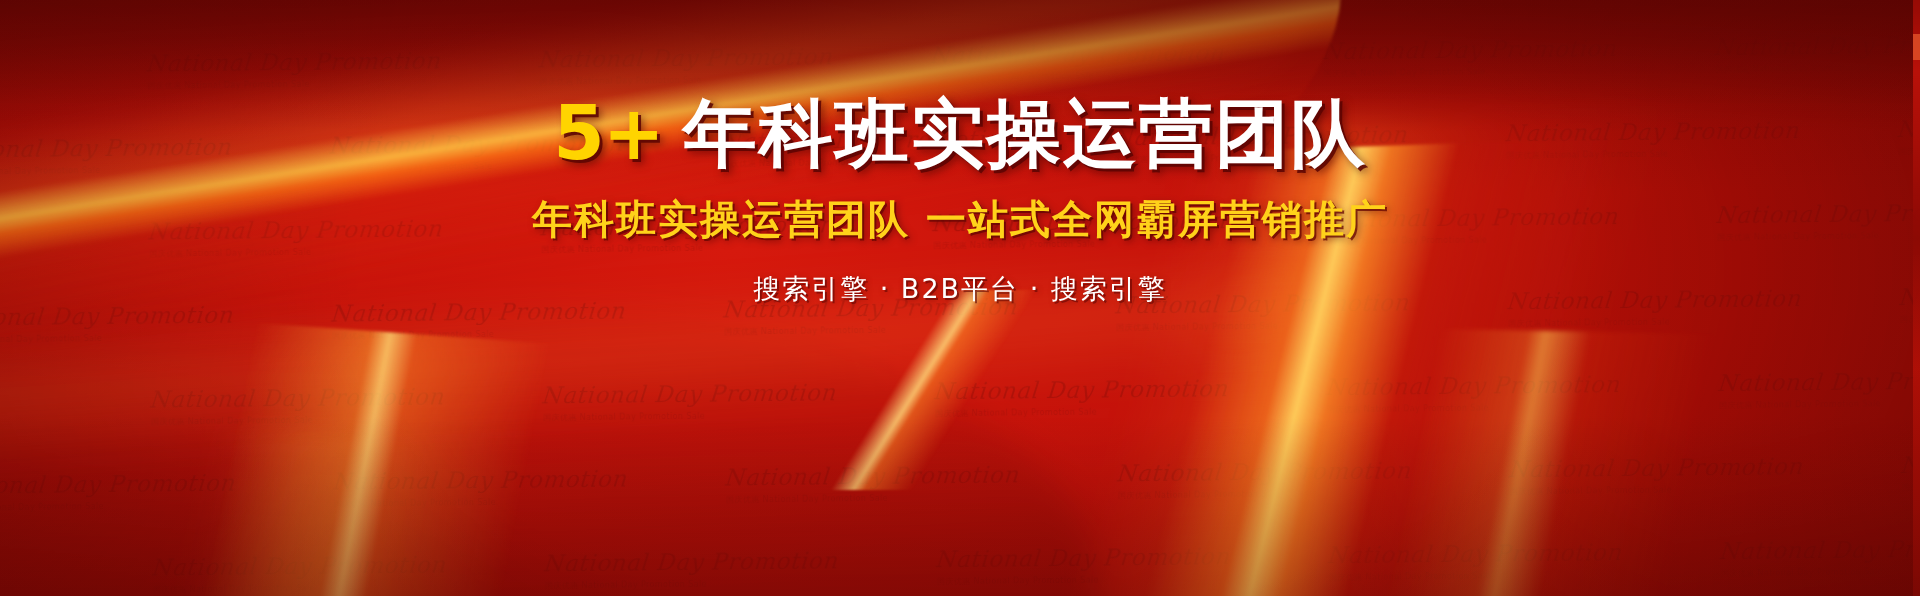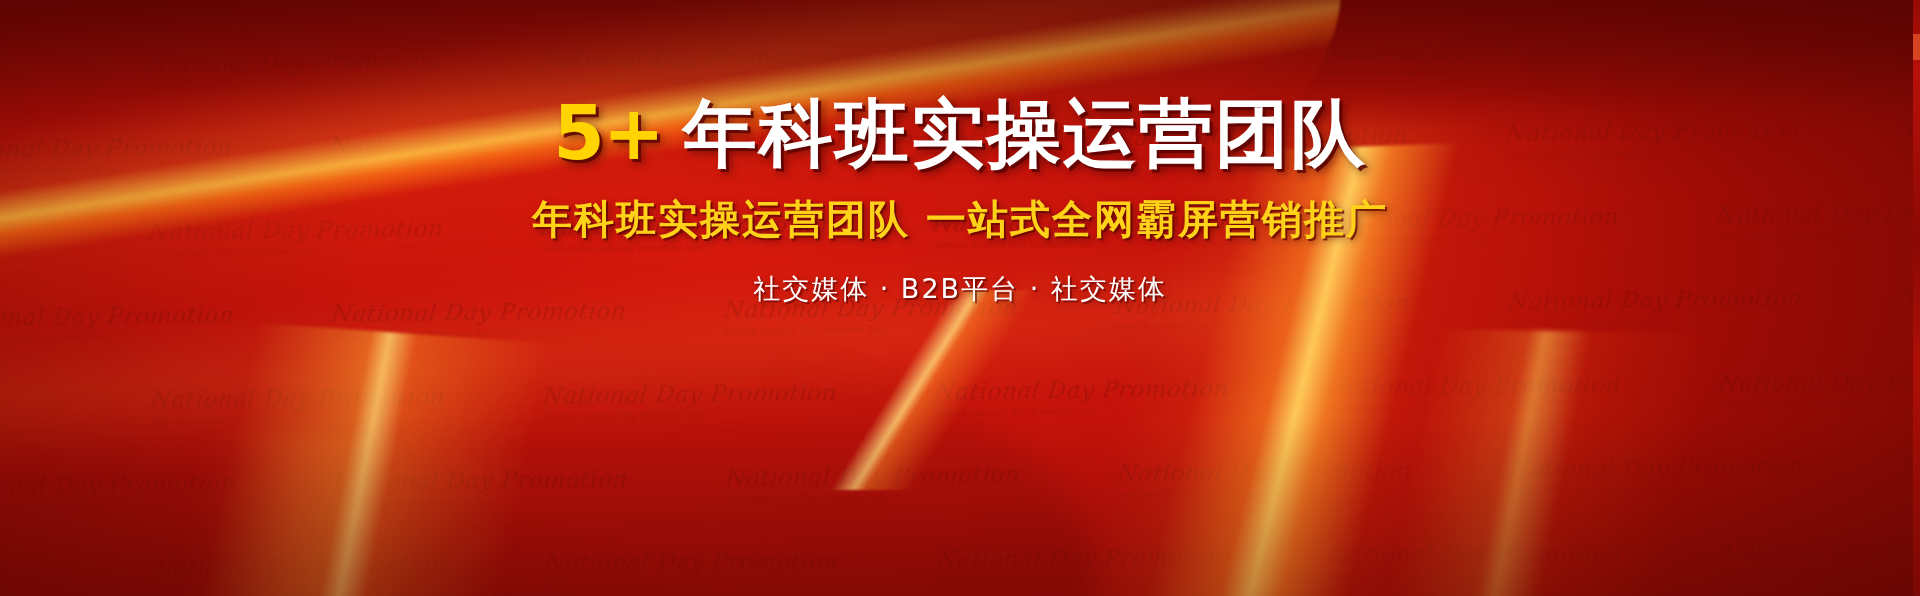--- a/index.html
+++ b/index.html
@@ -521,20 +521,20 @@
   <div class="ribbon streak-bottomleft"></div>
   <div class="ribbon crease"></div>
 
   <div class="bg-vignette"></div>
 
   <div class="content">
     <div class="headline">
       <span class="num">5+</span><span class="cn">年科班实操运营团队</span>
     </div>
     <div class="subline">年科班实操运营团队 一站式全网霸屏营销推广</div>
-    <div class="tagline">社交媒体 · B2B平台 · 社交媒体</div>
+    <div class="tagline">搜索引擎 · B2B平台 · 搜索引擎</div>
   </div>
 
   <div class="edge-artifact">
     <div class="tick"></div>
   </div>
 
 </div>
 
 </body></html>

